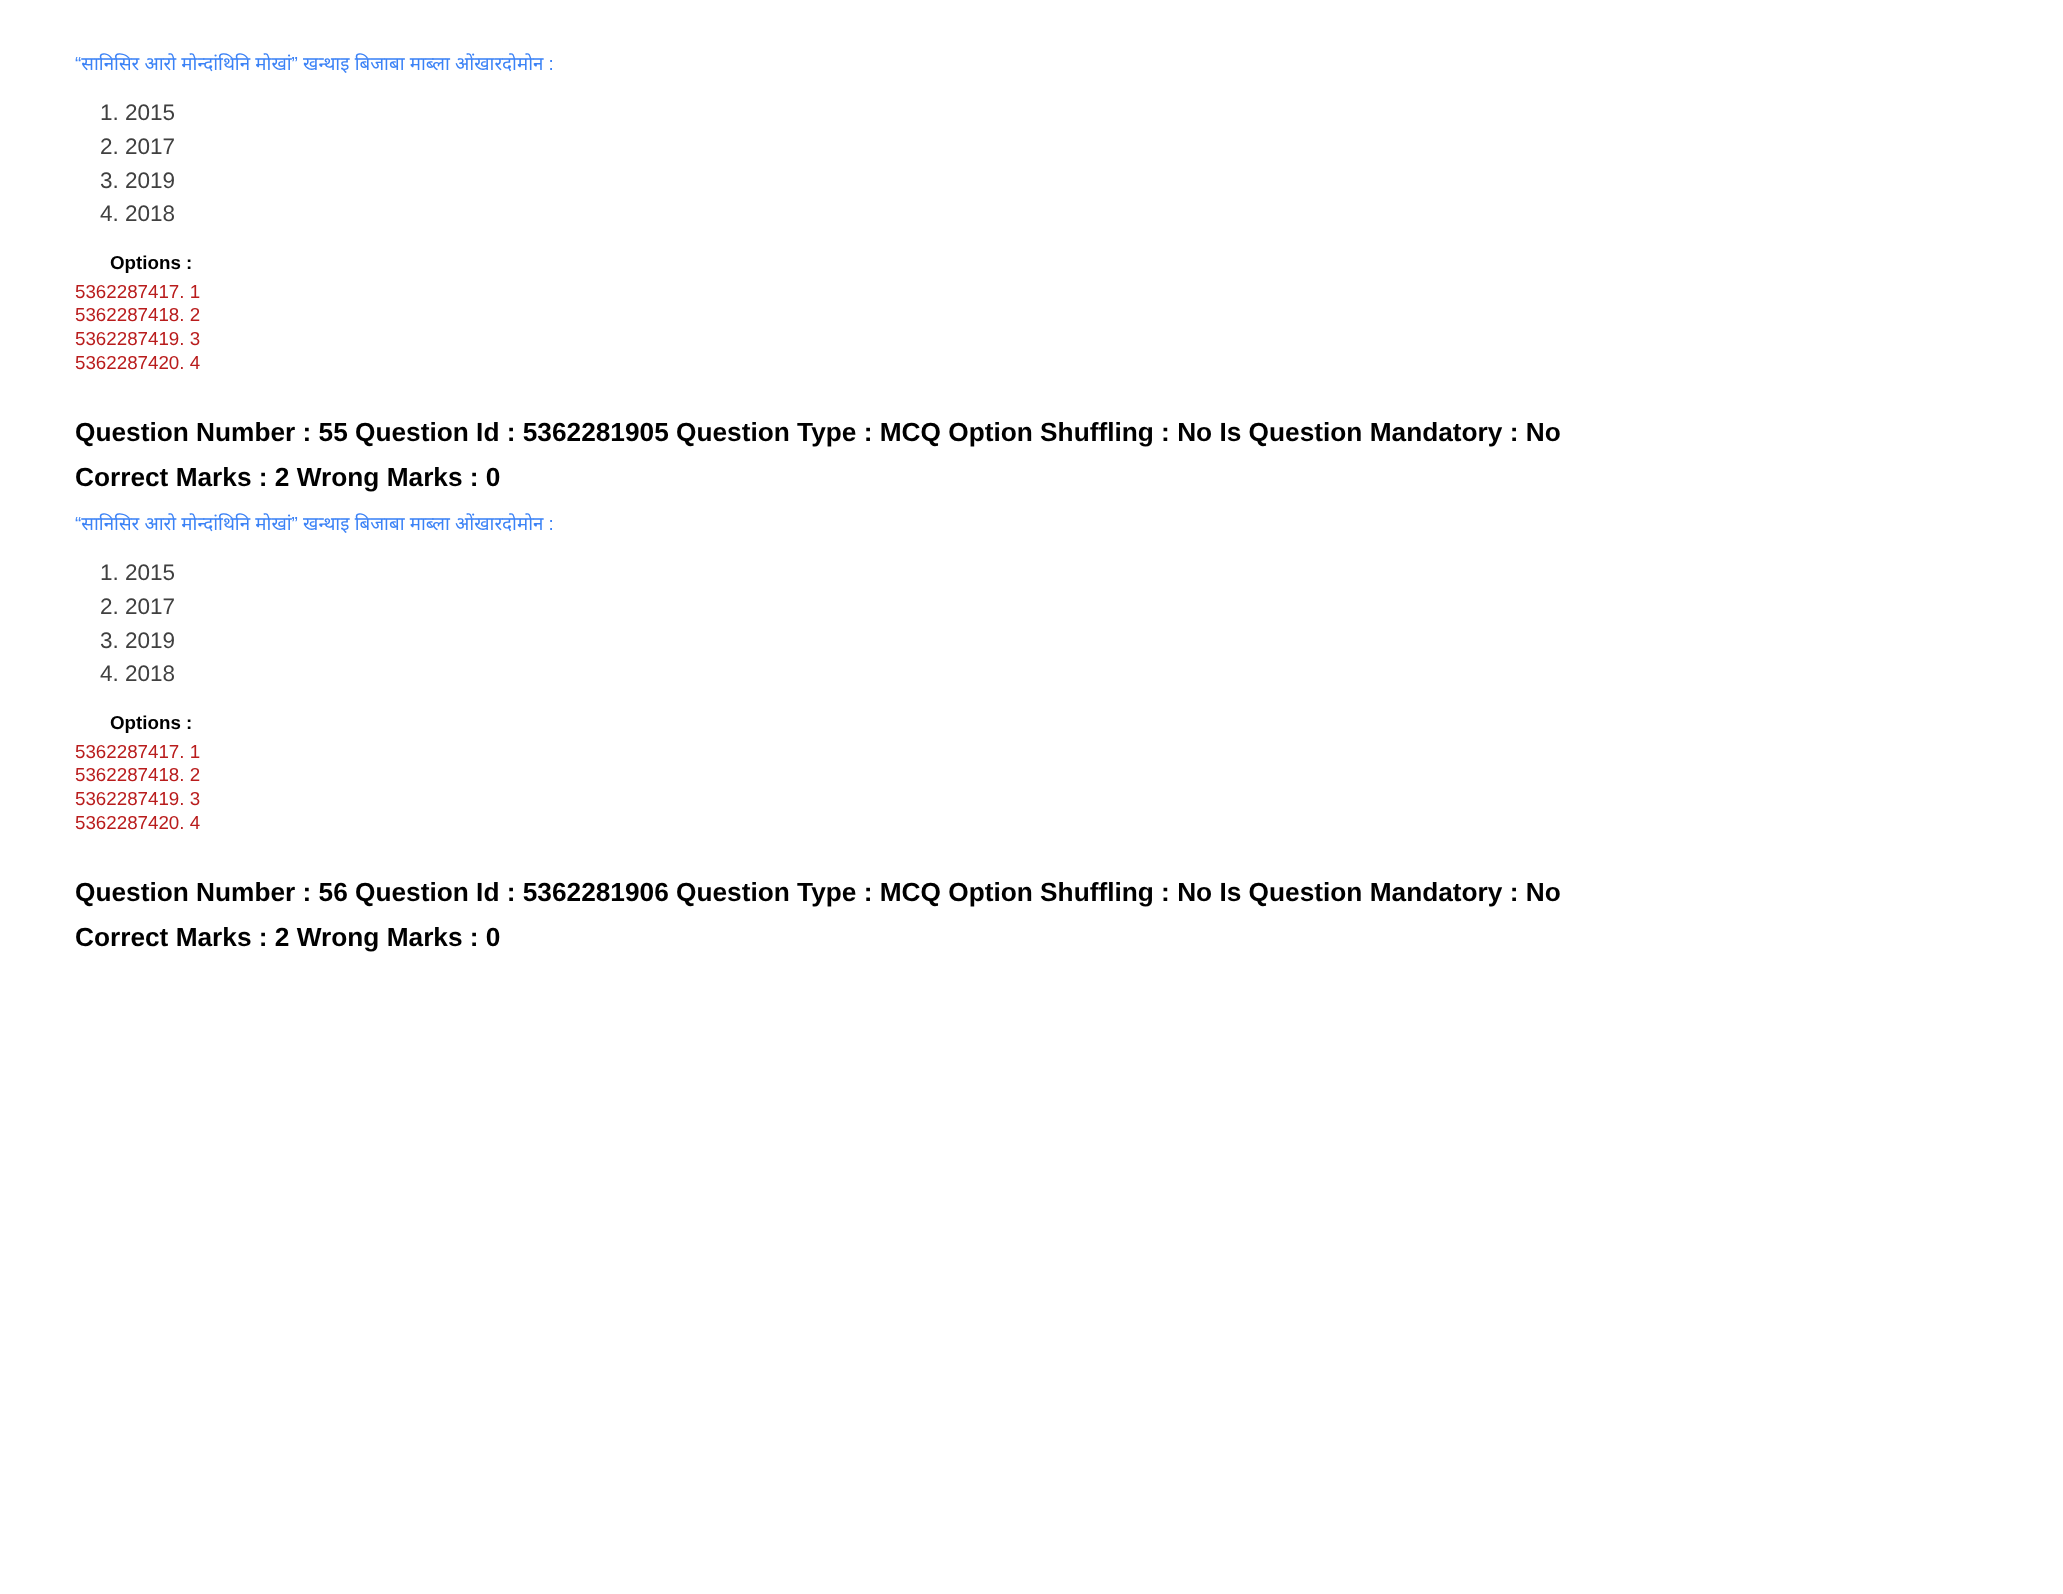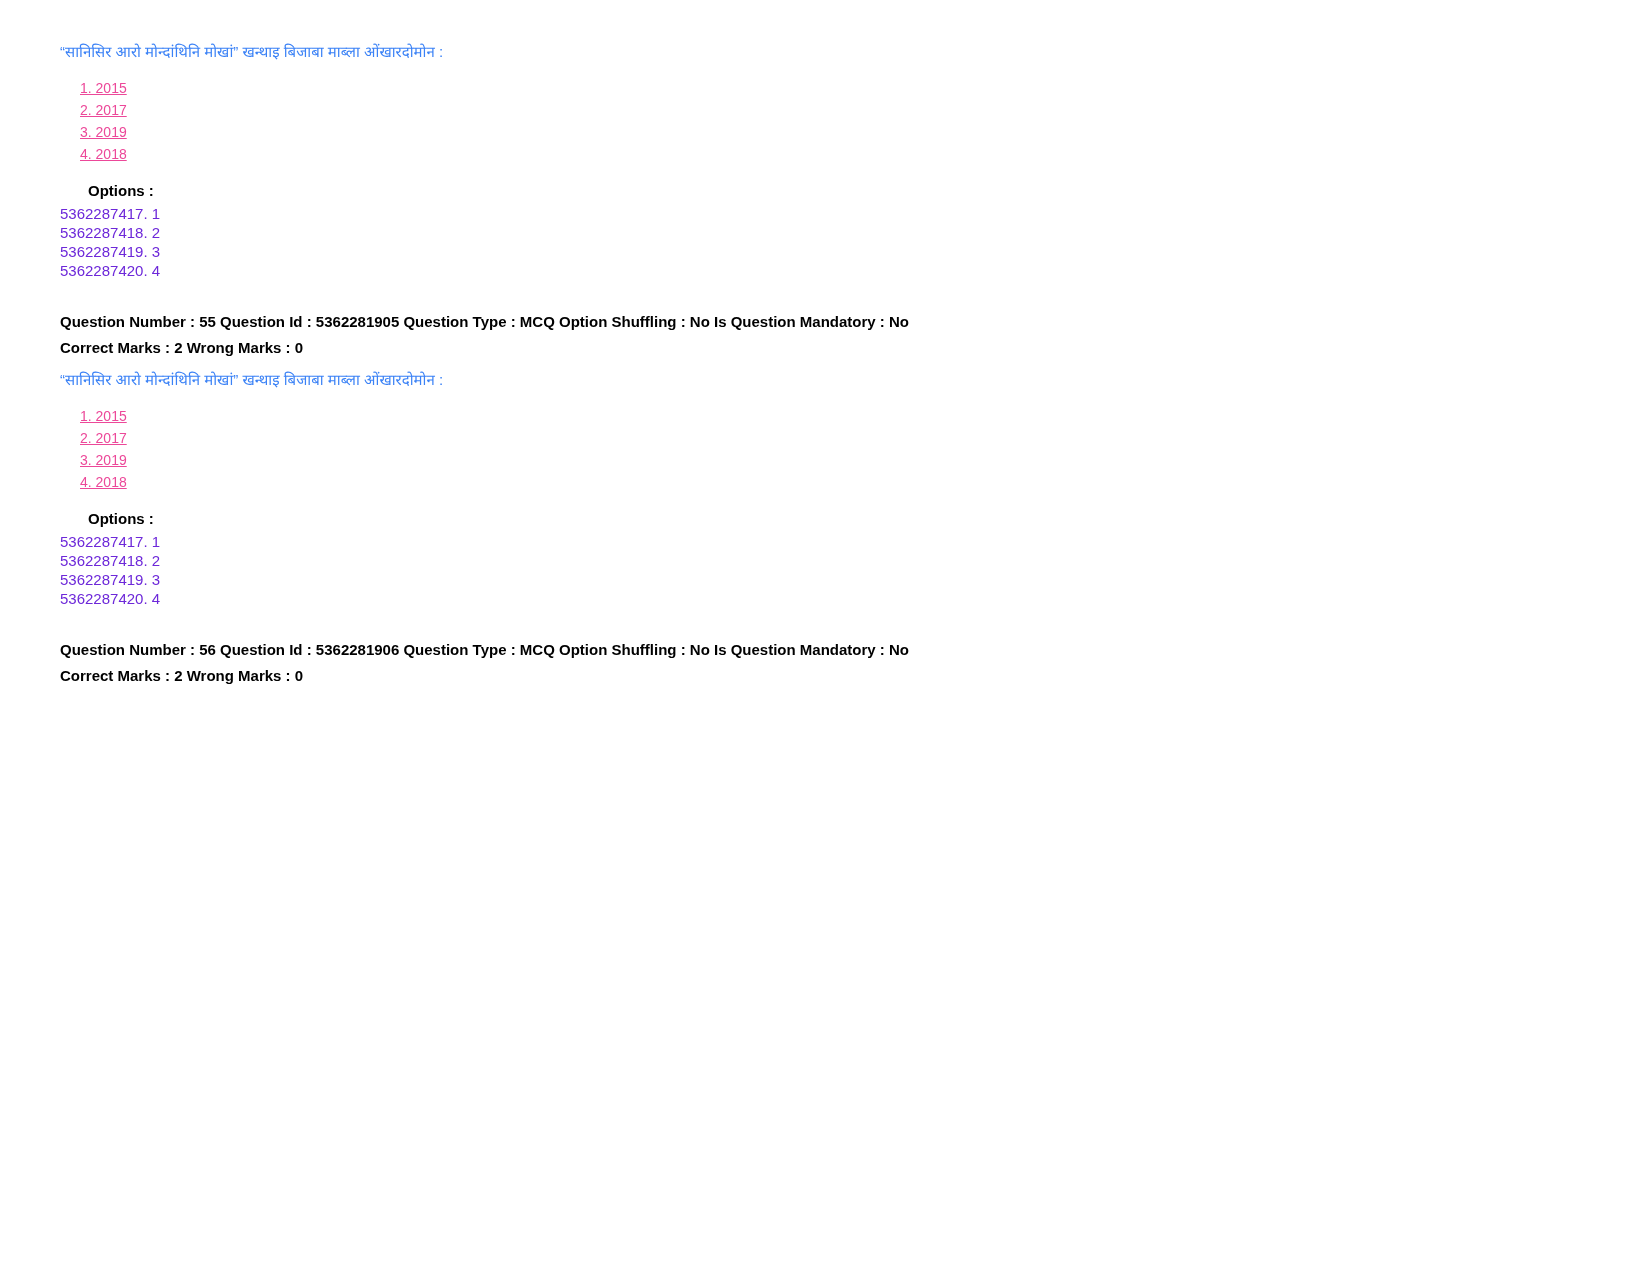--- a/index.html
+++ b/index.html
@@ -31,46 +31,45 @@
 
     .options-list {
       list-style: none;
       padding: 0;
       margin-left: 20px;
       margin-bottom: 20px;
     }
 
     .options-list li {
       margin-bottom: 6px;
-      font-size: 14px;
-      color: #ec4899;
-      text-decoration: underline;
+      font-size: 18px;
+      color: #404040;
     }
 
     .options-label {
       font-weight: bold;
       margin-bottom: 6px;
       font-size: 15px;
       margin-left: 28px;
     }
 
     .options-ids {
       margin-left: 0;
       margin-bottom: 20px;
     }
 
     .options-ids div {
       font-size: 15px;
-      color: #6d28d9;
+      color: #b91c1c;
       margin-bottom: 2px;
     }
 
     .question-meta {
       font-weight: bold;
-      font-size: 15px;
+      font-size: 21px;
       margin-top: 30px;
       margin-bottom: 8px;
       line-height: 1.7;
     }
   </style>
 </head>
 <body>
 
 <div class="question-block">
   <div class="question-text">

